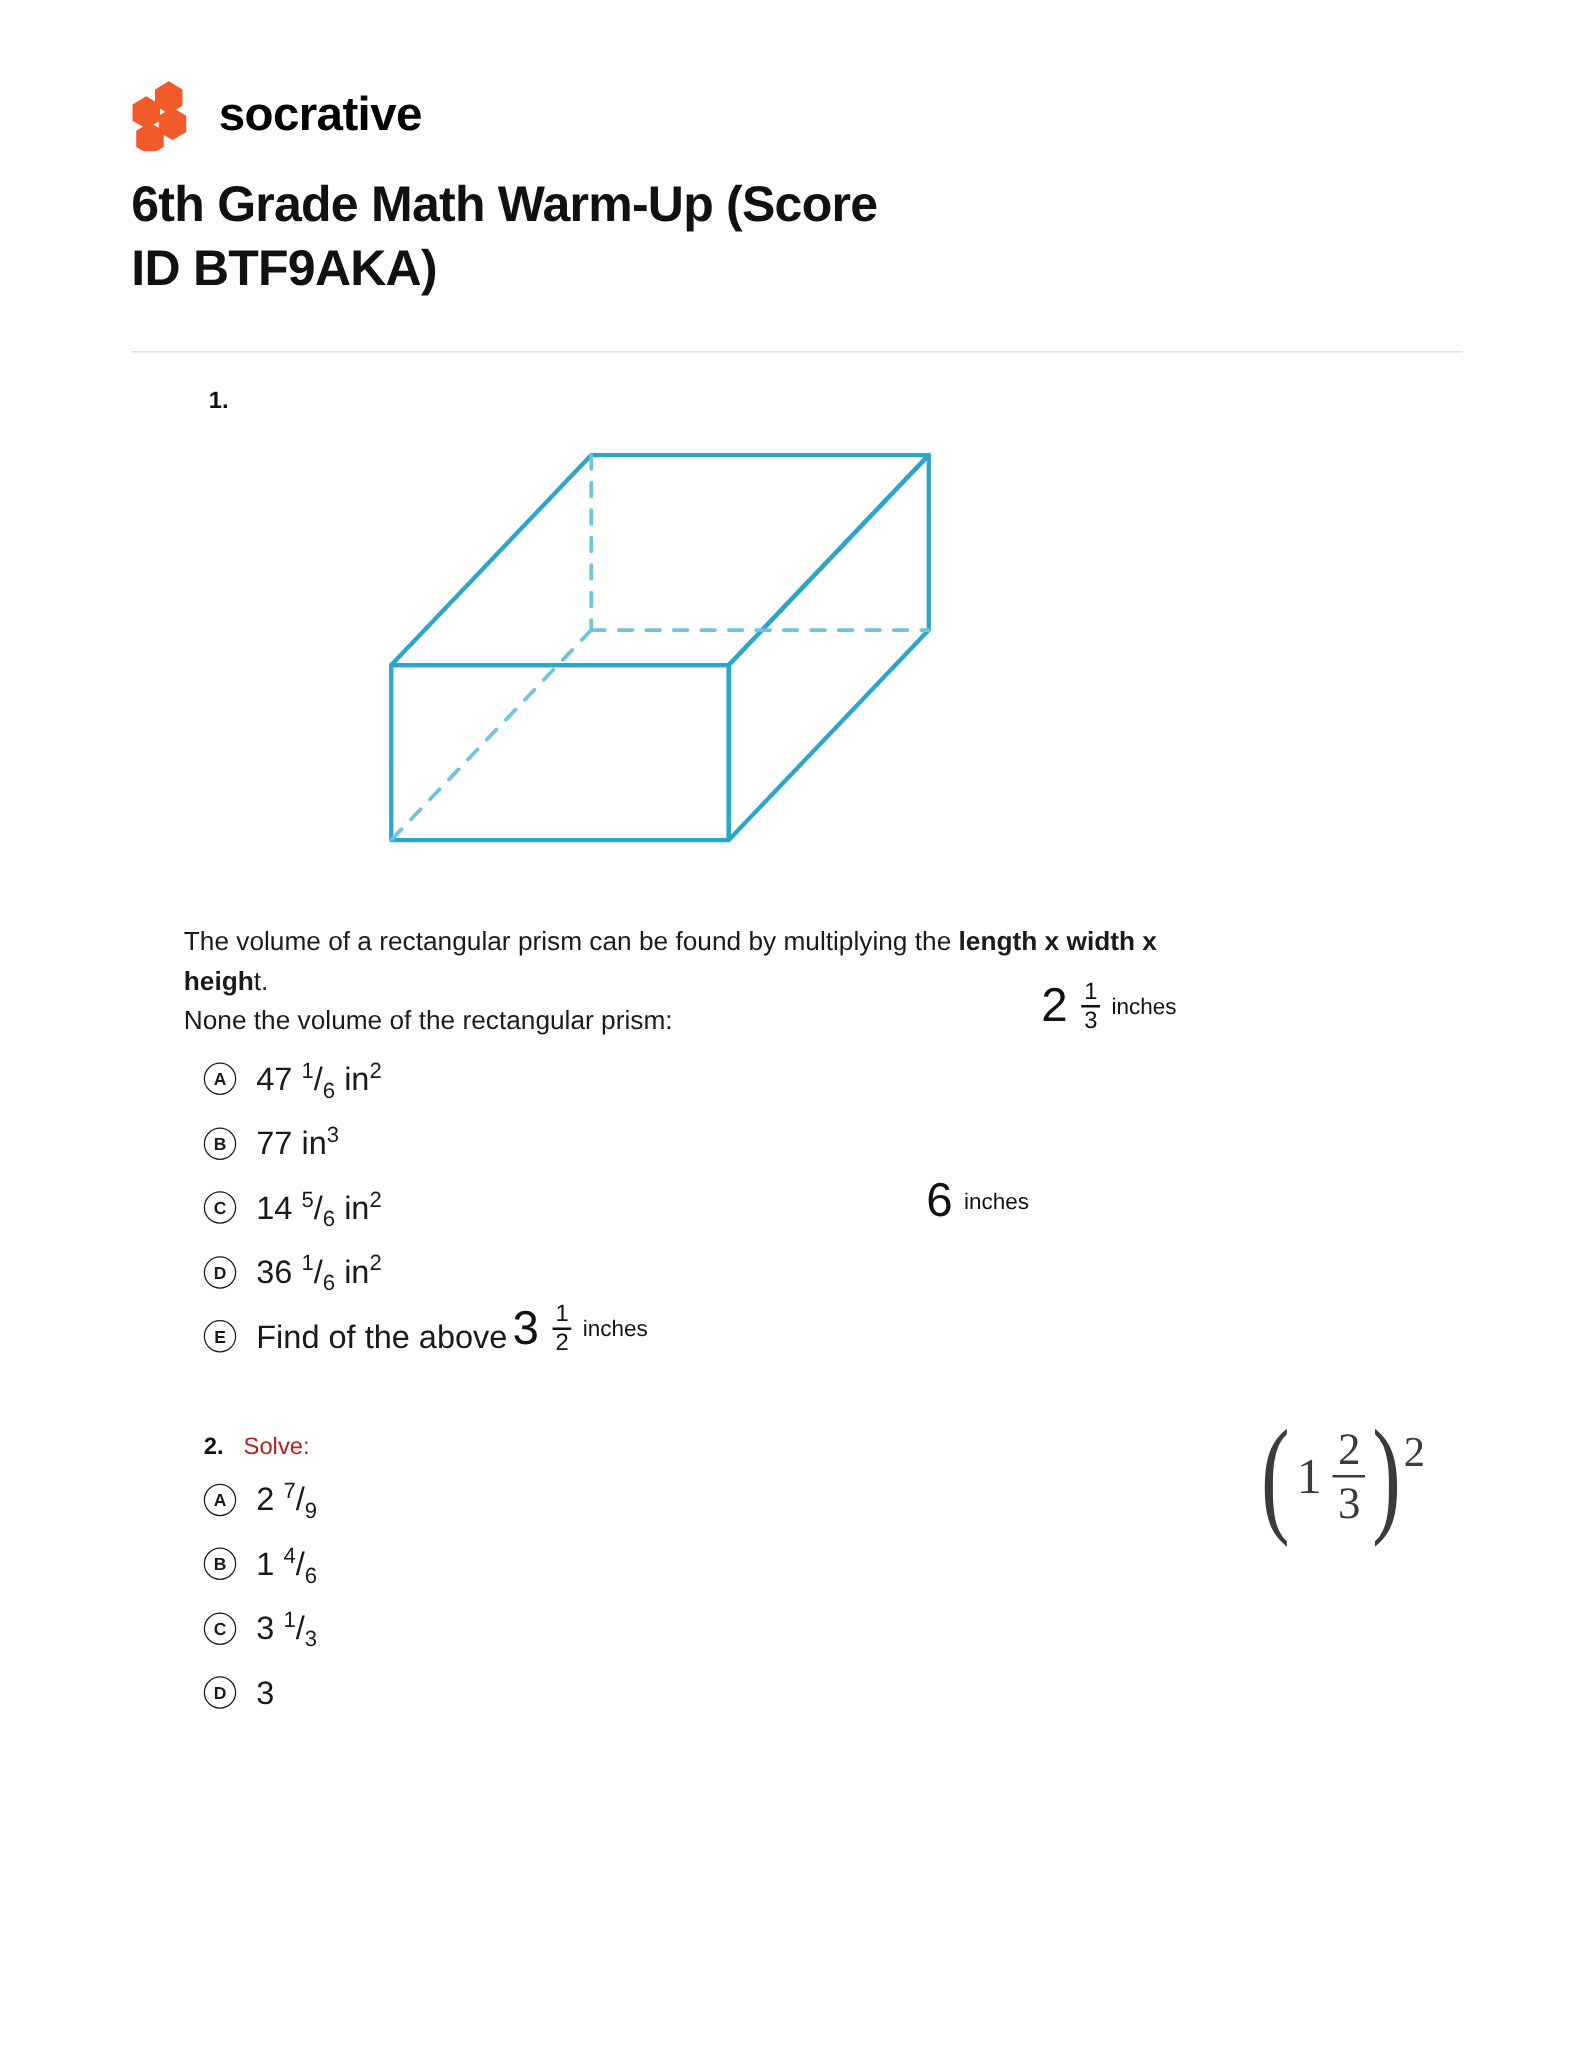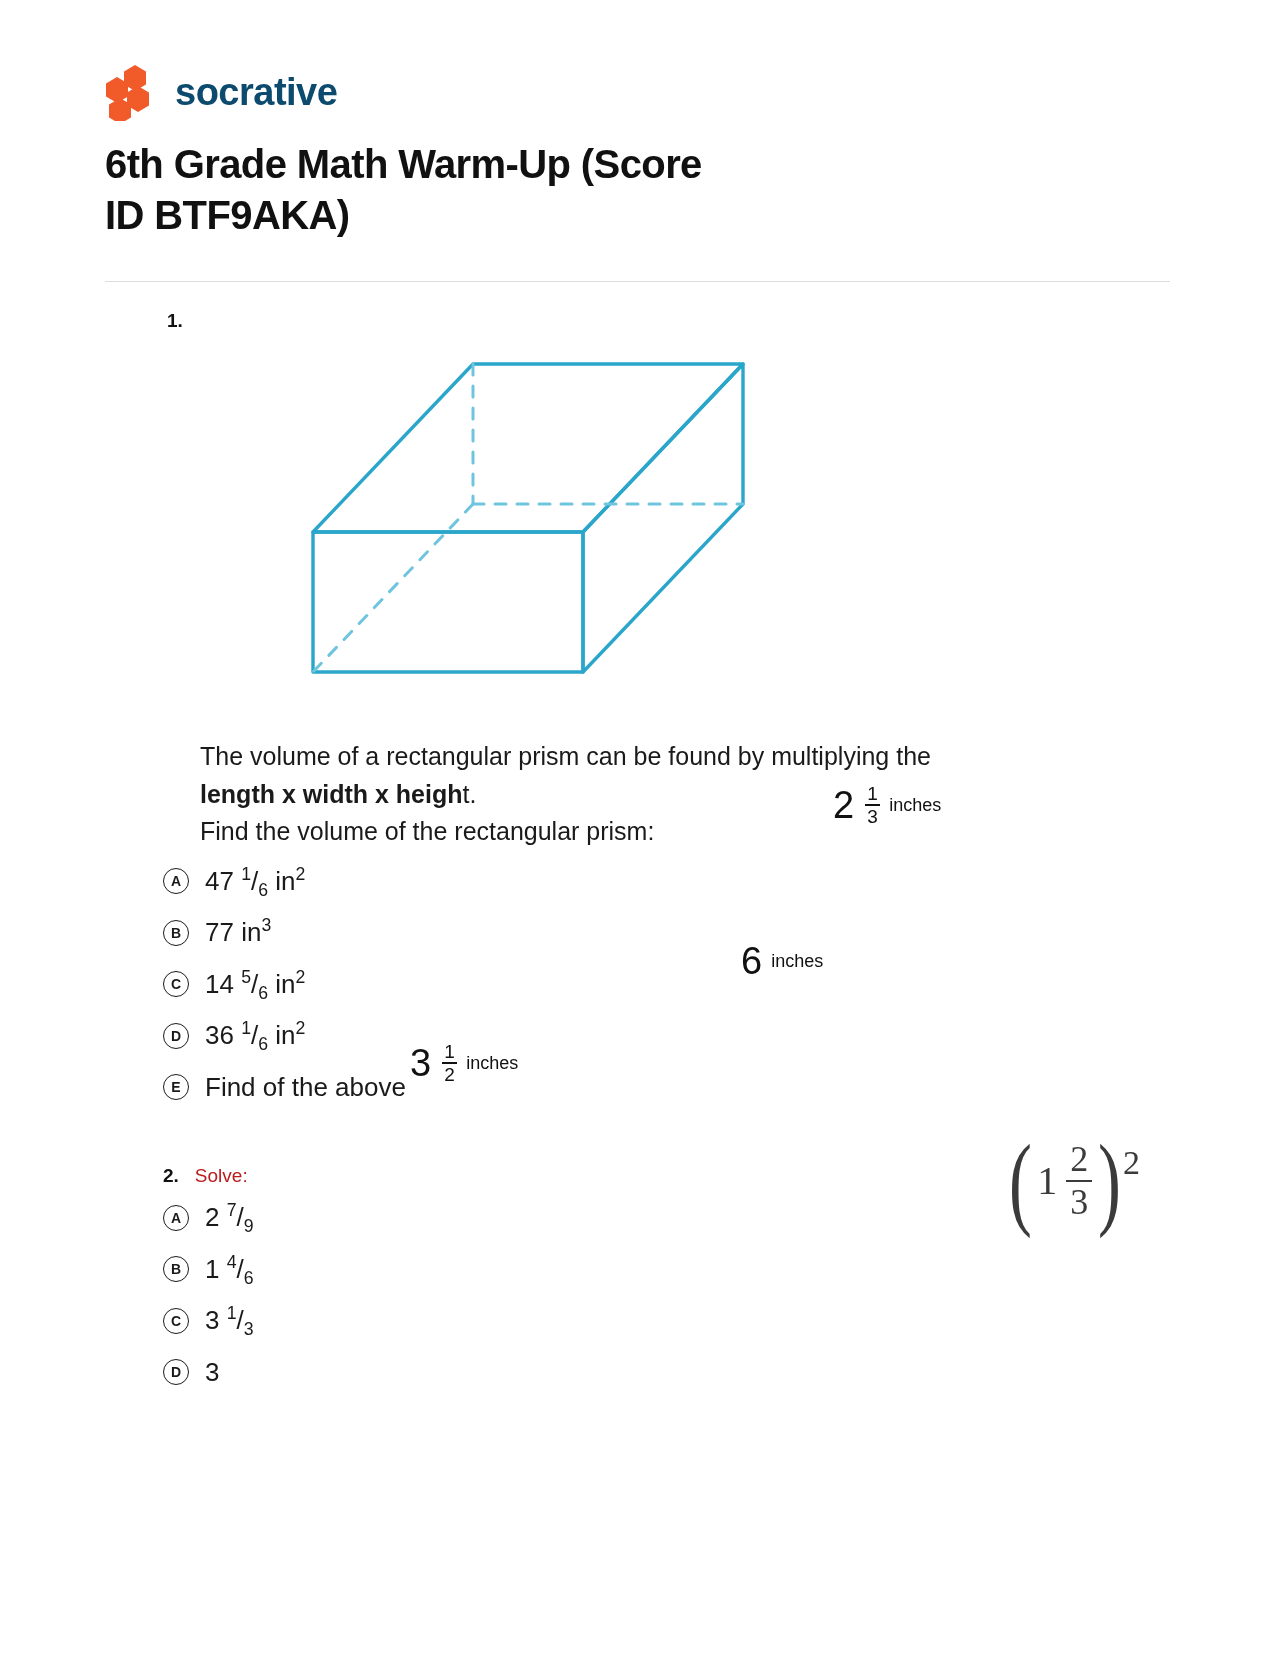--- a/index.html
+++ b/index.html
@@ -22,21 +22,21 @@
     display: flex;
     justify-content: space-between;
     align-items: flex-start;
   }
   .brand { display: flex; align-items: center; gap: 18px; margin-top: 8px; }
   .brand-mark { width: 52px; height: 58px; position: relative; }
   .brand-name {
     font-size: 38px;
     font-weight: 700;
     letter-spacing: -0.5px;
-    color: #0c4a6e;
+    color: #000000;
     line-height: 1;
   }
   .meta-fields { width: 330px; padding-top: 14px; }
   .meta-row {
     display: flex;
     align-items: flex-end;
     justify-content: flex-end;
     gap: 14px;
     margin-bottom: 14px;
   }
@@ -79,23 +79,23 @@
 
   .figure {
     margin-top: 22px;
     text-align: center;
     position: relative;
     height: 380px;
   }
   .figure svg { display: block; margin: 0 auto; }
 
   .q-stem {
-    margin-left: 95px;
+    margin-left: 42px;
     margin-top: 4px;
-    font-size: 25px;
+    font-size: 21px;
     line-height: 1.5;
     color: #1a1a1a;
     max-width: 790px;
   }
   .q-stem b { font-weight: 700; }
 
   .choices { margin-top: 14px; }
   .choice {
     display: flex;
     align-items: center;
@@ -282,21 +282,21 @@
           <span>1</span>
           <span class="bar"></span>
           <span>2</span>
         </span>
         <span class="dim-unit">inches</span>
       </div>
     </div>
 
     <div class="q-stem">
       <span>The volume of a rectangular prism can be found by multiplying the </span><b>length x width x heigh</b><span>t.</span><br>
-      <span>Find the volume of the rectangular prism:</span>
+      <span>None the volume of the rectangular prism:</span>
     </div>
 
     <div class="choices">
 
       <div class="choice">
         <span class="bubble">A</span>
         <span class="choice-text"><span>47</span>&nbsp;<sup>1</sup><span class="frac-slash">/</span><sub>6</sub>&nbsp;<span>in</span><sup>2</sup></span>
       </div>
 
       <div class="choice">

